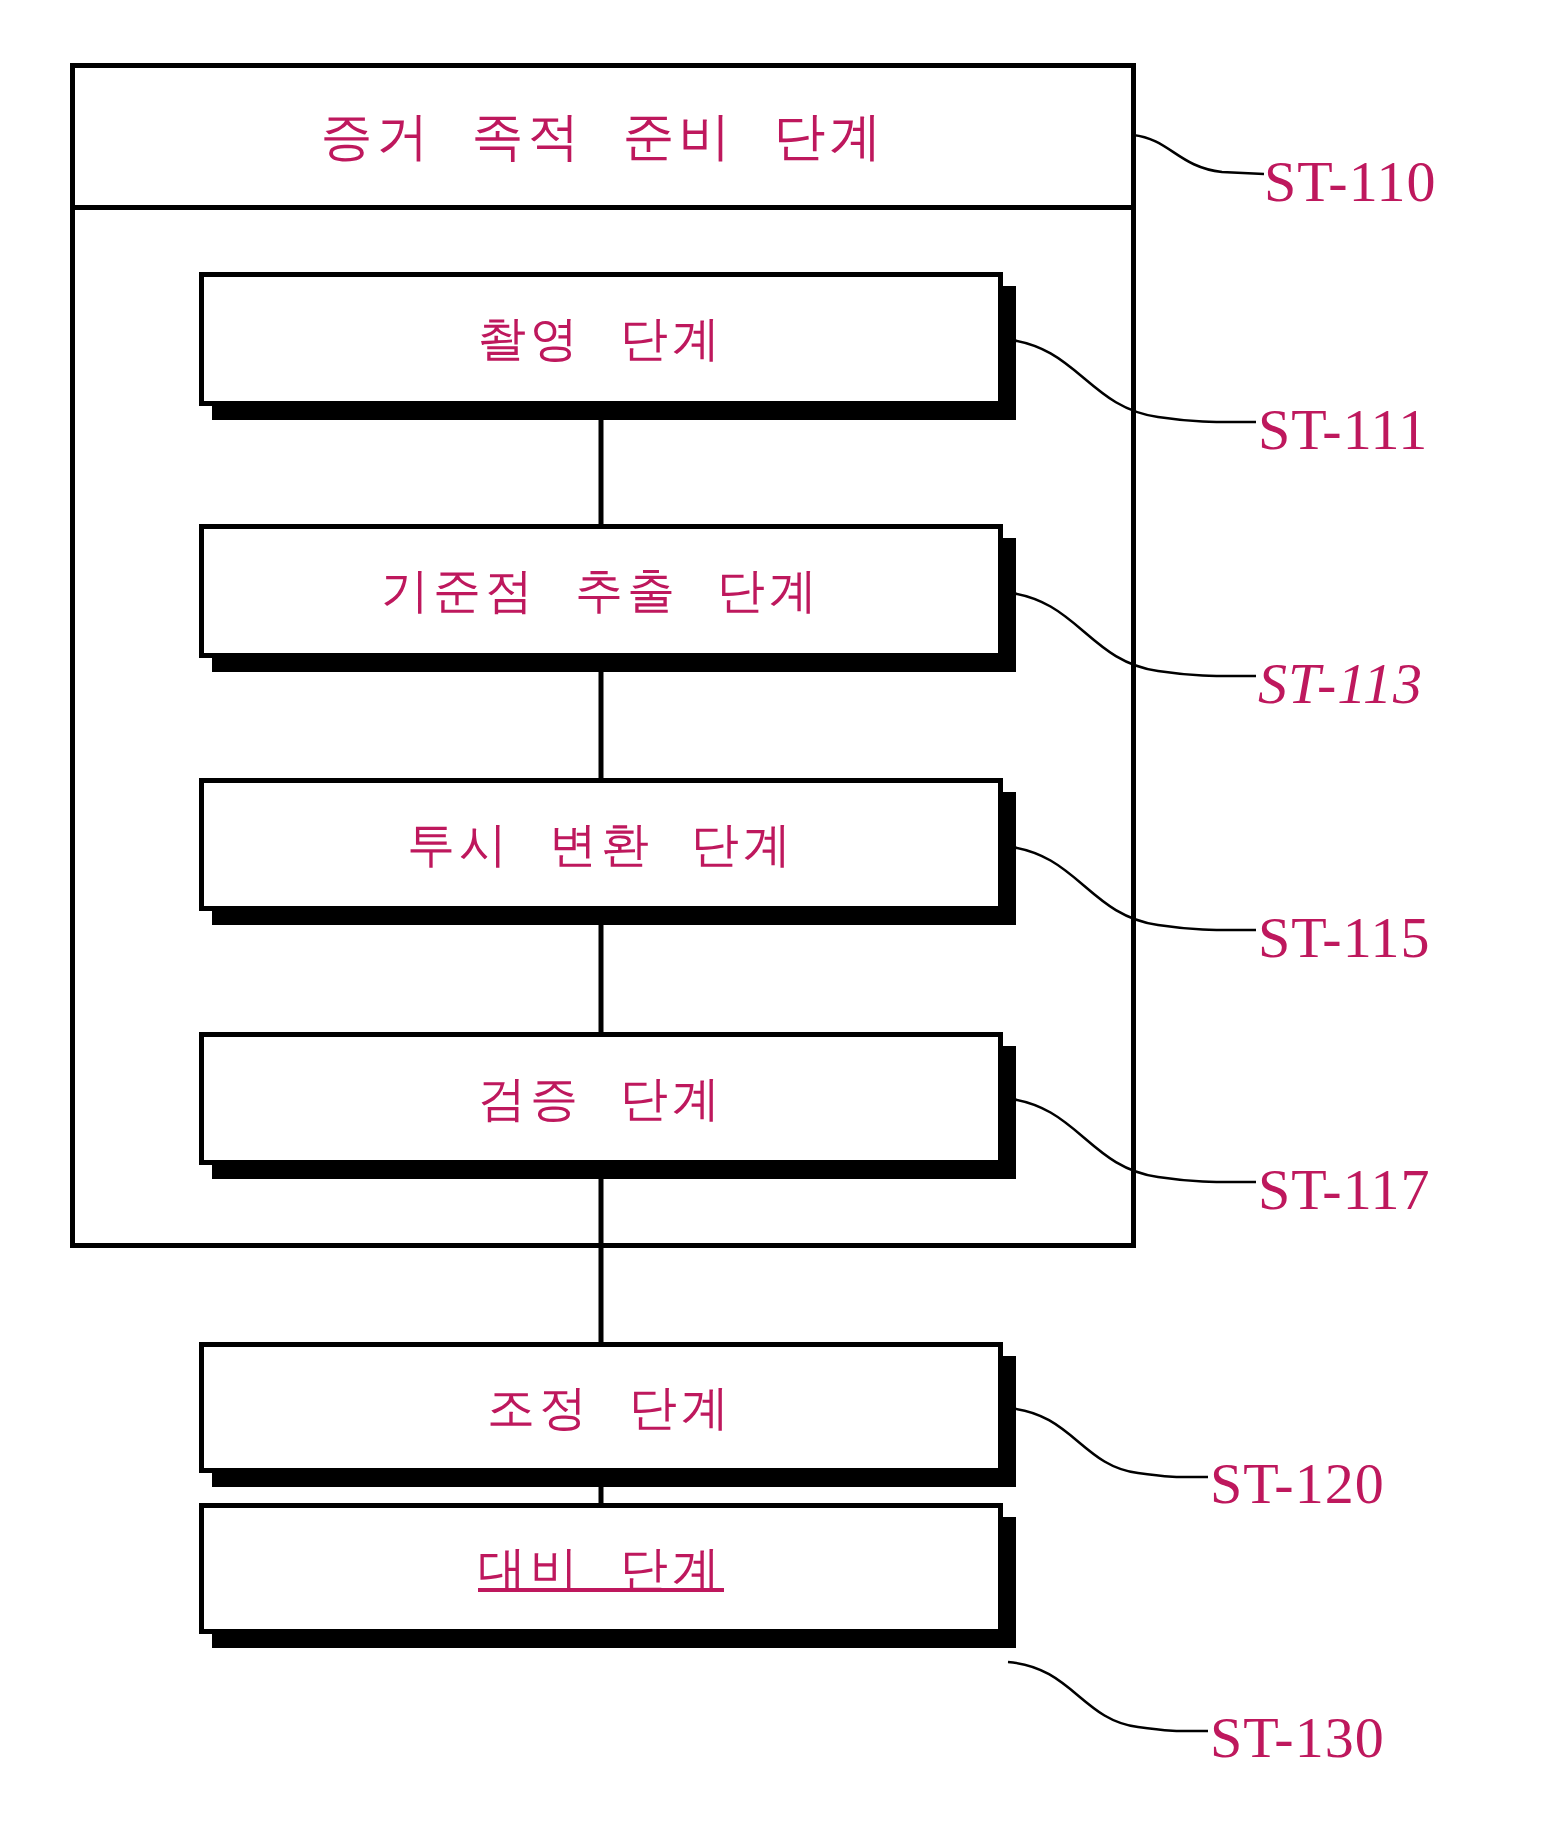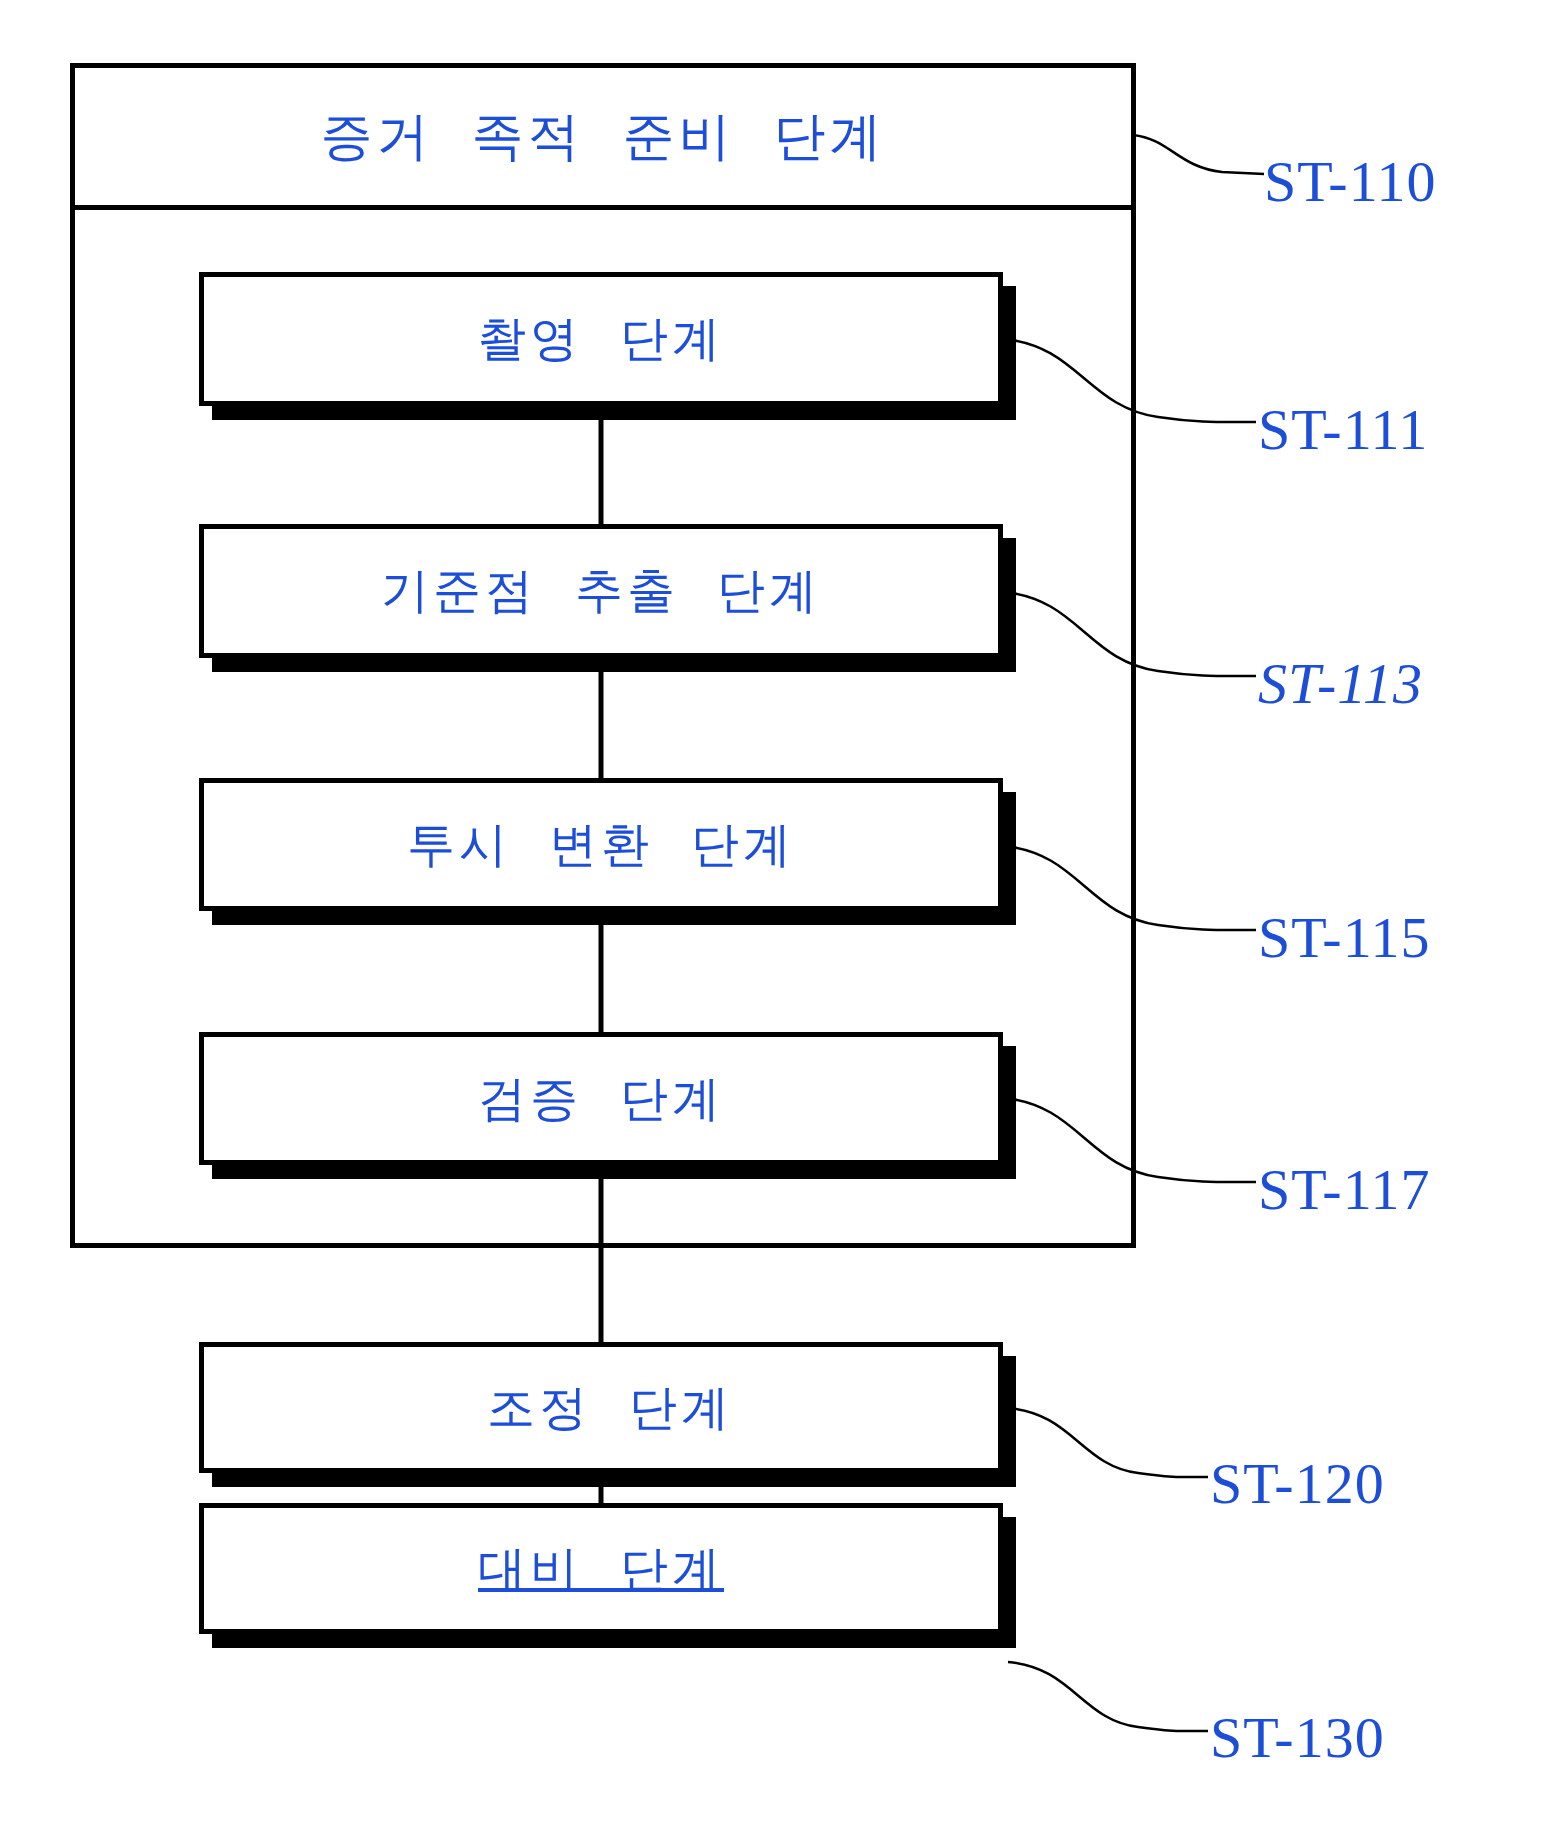--- a/index.html
+++ b/index.html
@@ -6,21 +6,21 @@
     margin: 0;
     padding: 0;
     background: #ffffff;
   }
   .canvas {
     position: relative;
     width: 1555px;
     height: 1842px;
     background: #ffffff;
     font-family: "Liberation Serif", "DejaVu Serif", serif;
-    color: #1d4ed8;
+    color: #be185d;
     overflow: hidden;
   }
   
   .group-box {
     position: absolute;
     left: 70px;
     top: 63px;
     width: 1066px;
     height: 1185px;
     border: 5px solid #000000;

